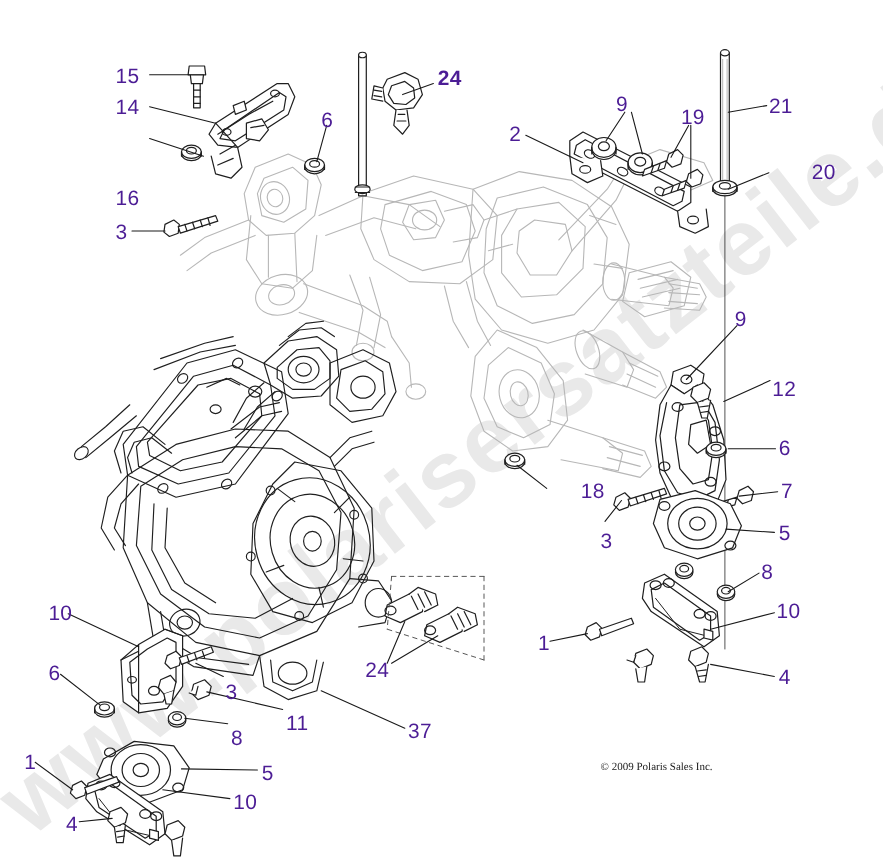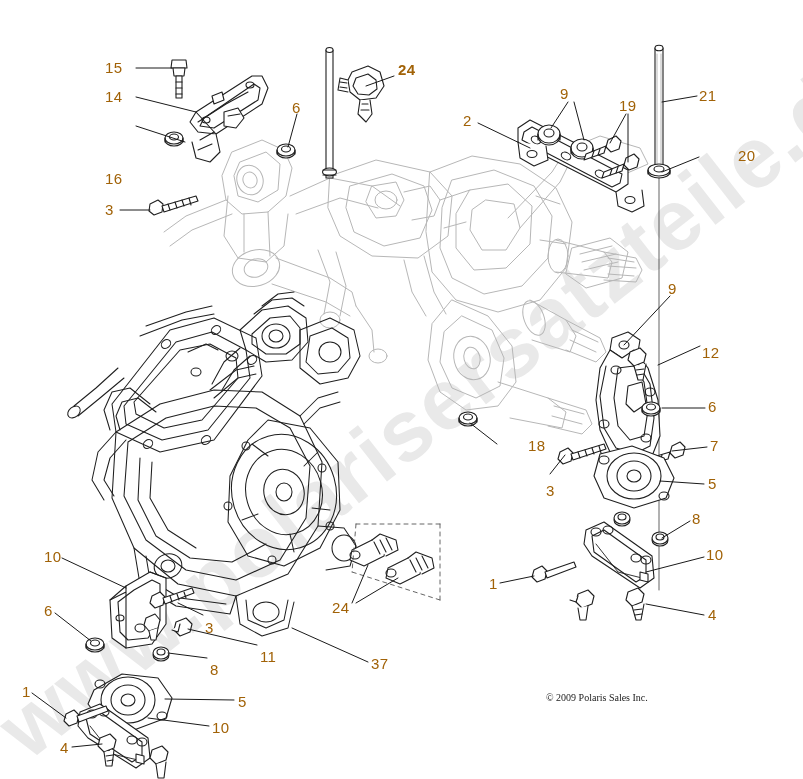--- a/index.html
+++ b/index.html
@@ -8,22 +8,22 @@
     font-family:"Liberation Sans", sans-serif;
     width:803px;height:779px;
     position:relative;overflow:hidden;
     -webkit-font-smoothing:antialiased;
   }
   #sheet{position:absolute;inset:0;width:803px;height:779px;background:#fff;}
   svg.layer{position:absolute;left:0;top:0;width:803px;height:779px;overflow:visible;}
   .callout-num{
     position:absolute;
     font-family:"Liberation Sans", sans-serif;
-    font-size:15px;
-    color:#a16207;
+    font-size:19px;
+    color:#4c1d95;
     letter-spacing:.3px;
     white-space:nowrap;
     line-height:1;
     user-select:none;
   }
   #copyright{
     position:absolute;
     left:546px;top:692px;
     font-family:Liberation Serif, serif;
     font-size:10px;

